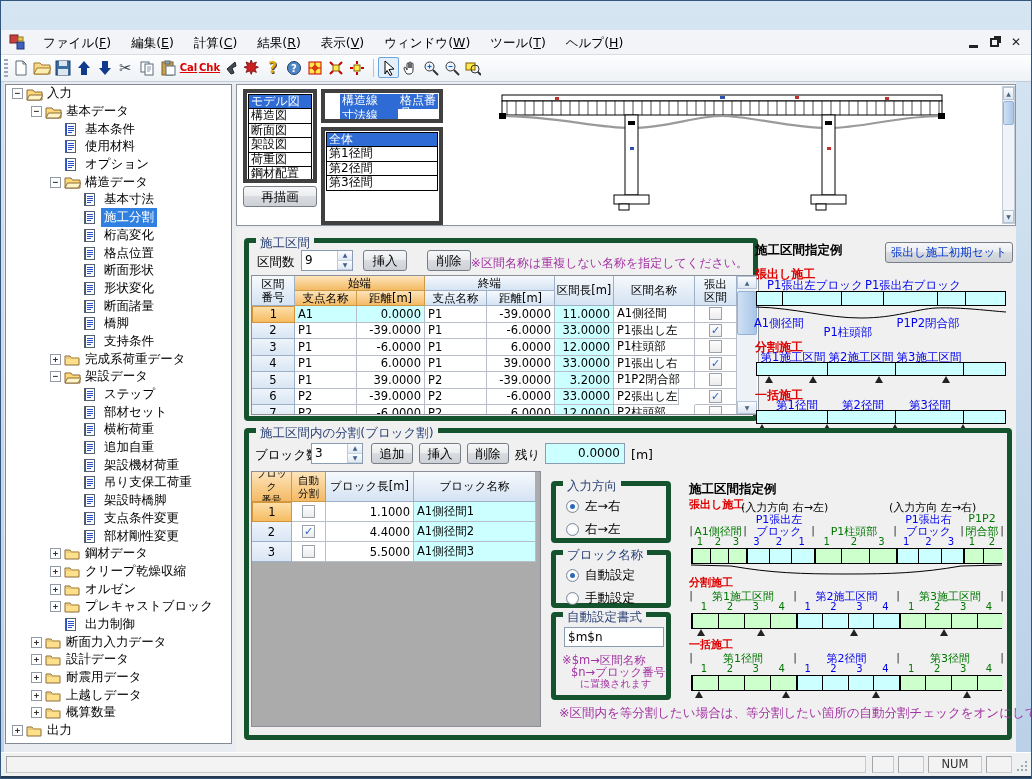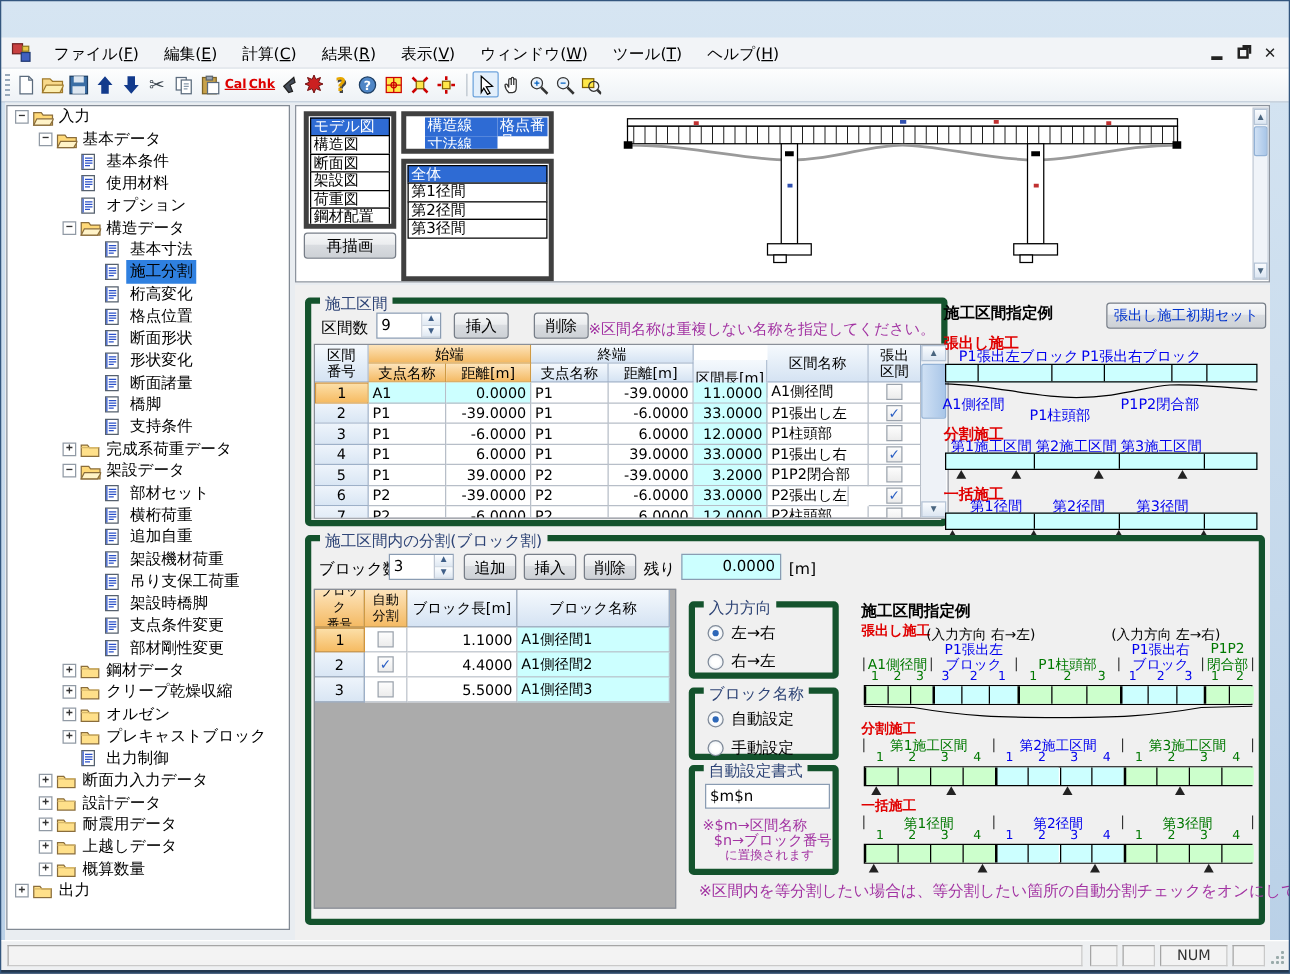--- a/index.html
+++ b/index.html
@@ -45,21 +45,21 @@
 
 .client{position:absolute;left:4px;top:82px;width:1012px;height:670px;background:#e9edf1;}
 .treepanel{position:absolute;left:5px;top:84px;width:227px;height:660px;background:#fff;
   border:1px solid #828a94;overflow:hidden;}
 .trow{height:17.7px;display:flex;align-items:center;white-space:nowrap;}
 .texp{flex:0 0 11px;width:11px;height:11px;border:1px solid #919aa5;background:#fff;
   font:bold 9px/9px "DejaVu Sans Mono",monospace;text-align:center;color:#333;margin-right:3px;}
 .tspace{flex:0 0 14px;}
 .ticon{flex:0 0 18px;display:flex;align-items:center;}
 .tlabel{padding:1px 3px;font-size:12.5px;}
-.tlabel.sel{background:#2f80e0;color:#000000;}
+.tlabel.sel{background:#2f80e0;color:#ffffff;}
 .drawpanel{position:absolute;left:236px;top:84px;width:780px;height:142px;background:#fff;
   border:1px solid #8d949e;}
 .listbox{position:absolute;background:#fff;border:4px solid #404040;overflow:hidden;padding:1px;}
 .litem{height:15.4px;line-height:13px;border:1px solid #000;margin-top:-1px;padding:0 2px;
   font-size:12px;background:#fff;overflow:hidden;}
 .litem:first-child{margin-top:0;}
 .litem.sel{background:#2e6bd4;color:#fff;}
 .lgrid{display:grid;grid-template-columns:58px 1fr;padding-left:15px;}
 .lgrid .litem{margin:0;border:none;height:15px;}
 .vscroll{position:absolute;background:#f0f4f9;border:1px solid #c3ccd6;}
@@ -433,20 +433,31 @@
       </div>
       <div class="trow" style="padding-left: 44px;">
         <span class="texp">−</span>
         <span class="ticon">
           <svg width="17" height="14">
             <path d="M1 3h6l1.5 2H16v8H1z" fill="#ffd978" stroke="#8a6d3b"></path>
             <path d="M1 13l2.5-5H17l-3 5z" fill="#fff3c8" stroke="#8a6d3b"></path>
           </svg>
         </span>
         <span class="tlabel">架設データ</span>
+      </div>
+      <div class="trow" style="padding-left: 63px;">
+        <span class="tspace"></span>
+        <span class="ticon">
+          <svg width="13" height="15">
+            <rect x="1.5" y="1.5" width="10" height="12" fill="#fff" stroke="#55606e"></rect>
+            <path d="M4 4.5h6M4 6.5h6M4 8.5h6M4 10.5h4" stroke="#2a50c8"></path>
+            <path d="M2.5 2v11" stroke="#2a50c8"></path>
+          </svg>
+        </span>
+        <span class="tlabel">ステップ</span>
       </div>
       <div class="trow" style="padding-left: 63px;">
         <span class="tspace"></span>
         <span class="ticon">
           <svg width="13" height="15">
             <rect x="1.5" y="1.5" width="10" height="12" fill="#fff" stroke="#55606e"></rect>
             <path d="M4 4.5h6M4 6.5h6M4 8.5h6M4 10.5h4" stroke="#2a50c8"></path>
             <path d="M2.5 2v11" stroke="#2a50c8"></path>
           </svg>
         </span>
@@ -765,21 +776,21 @@
       <span class="note-purple" style="right:5px;top:12px;">※区間名称は重複しない名称を指定してください。</span>
       <div class="dtable" id="sec-table" style="left:2px;top:32px;width:508px;height:140px;">
           <div class="cell th pre" style="left: 0px; top: 0px; width: 43px; height: 30px;">区間
 番号</div>
           <div class="cell th orange" style="left: 43px; top: 0px; width: 130px; height: 15px;">始端</div>
           <div class="cell th orange" style="left: 43px; top: 15px; width: 62px; height: 15px;">支点名称</div>
           <div class="cell th orange" style="left: 105px; top: 15px; width: 68px; height: 15px;">距離[m]</div>
           <div class="cell th" style="left: 173px; top: 0px; width: 130px; height: 15px;">終端</div>
           <div class="cell th" style="left: 173px; top: 15px; width: 62px; height: 15px;">支点名称</div>
           <div class="cell th" style="left: 235px; top: 15px; width: 68px; height: 15px;">距離[m]</div>
-          <div class="cell th" style="left: 303px; top: 12px; width: 59px; height: 30px;">区間長[m]</div>
+          <div class="cell th" style="left: 303px; top: 0px; width: 59px; height: 30px;">区間長[m]</div>
           <div class="cell th" style="left: 362px; top: 0px; width: 81px; height: 30px;">区間名称</div>
           <div class="cell th pre" style="left: 443px; top: 0px; width: 42px; height: 30px;">張出
 区間</div>
           <div class="cell rowno cur" style="left: 0px; top: 30px; width: 43px; height: 16.5px;">1</div>
           <div class="cell txt cyanbg" style="left: 43px; top: 30px; width: 62px; height: 16.5px;">A1</div>
           <div class="cell num cyanbg" style="left: 105px; top: 30px; width: 68px; height: 16.5px;">0.0000</div>
           <div class="cell txt" style="left: 173px; top: 30px; width: 62px; height: 16.5px;">P1</div>
           <div class="cell num" style="left: 235px; top: 30px; width: 68px; height: 16.5px;">-39.0000</div>
           <div class="cell num cyanbg" style="left: 303px; top: 30px; width: 59px; height: 16.5px;">11.0000</div>
           <div class="cell txt" style="left: 362px; top: 30px; width: 81px; height: 16.5px;">A1側径間</div>

